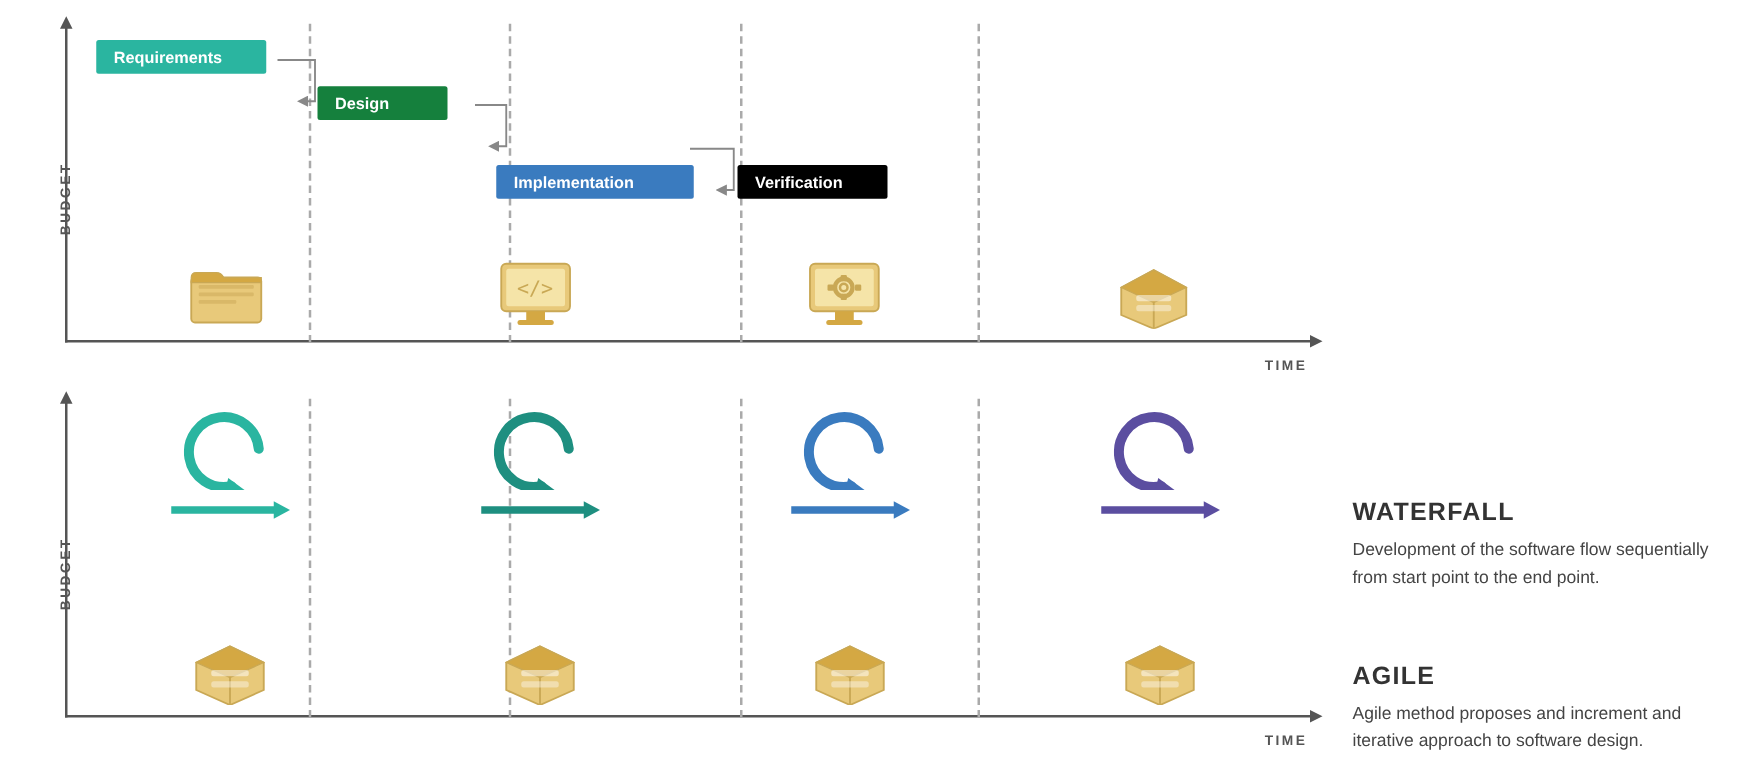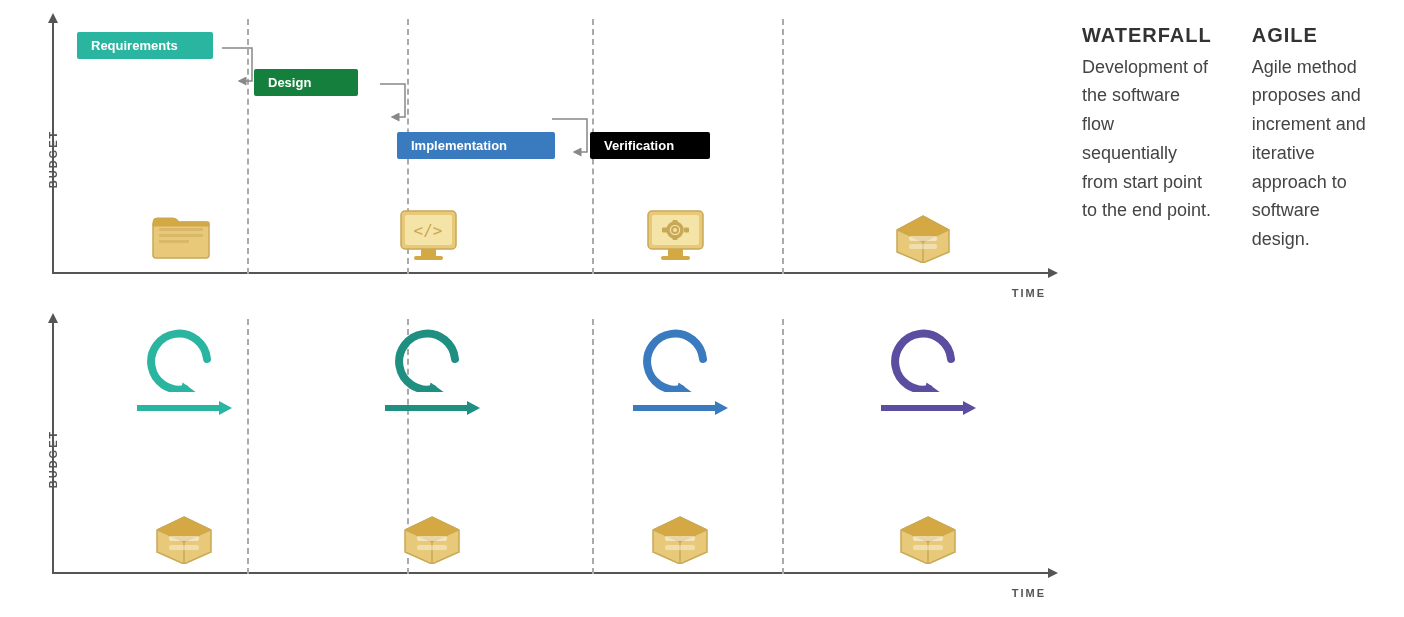--- a/index.html
+++ b/index.html
@@ -21,23 +21,23 @@
     }
     .diagrams-area {
       flex: 1;
       display: flex;
       flex-direction: column;
       gap: 10px;
     }
     .legend-area {
       width: 300px;
       display: flex;
-      flex-direction: row;
+      flex-direction: column;
       justify-content: flex-end;
-      gap: 40px;
+      gap: 57px;
       padding-top: 10px;
     }
 
     
     .waterfall-section {
       flex: 1;
       position: relative;
     }
     .agile-section {
       flex: 1;
@@ -130,21 +130,21 @@
 
     
     .legend-title {
       font-size: 20px;
       font-weight: bold;
       color: #333;
       letter-spacing: 1px;
       margin-bottom: 6px;
     }
     .legend-desc {
-      font-size: 18px;
+      font-size: 14px;
       color: #444;
       line-height: 1.6;
     }
   </style>
 </head>
 <body>
 
 <div class="main-container">
   <div class="diagrams-area">
 

